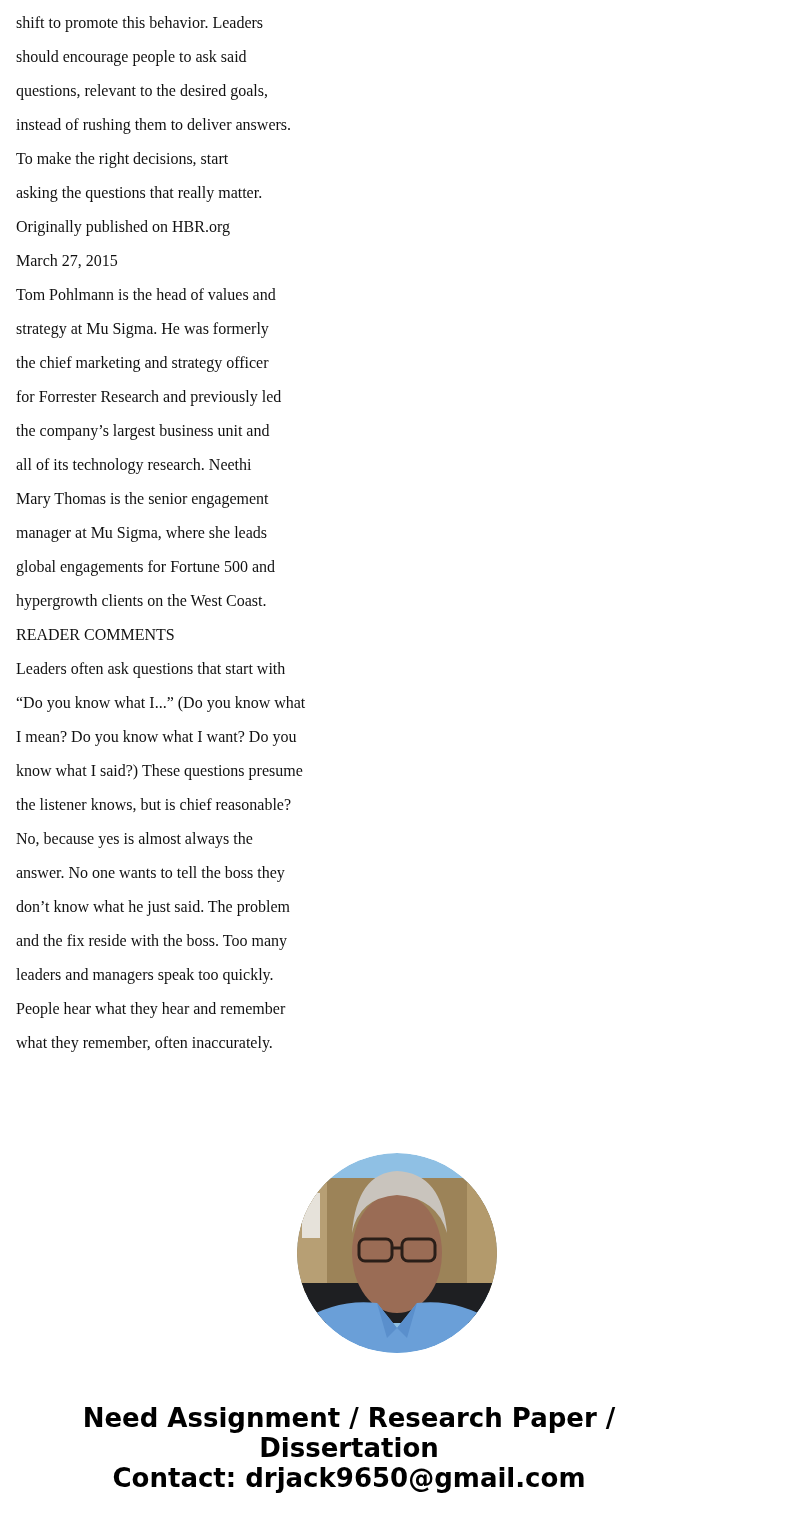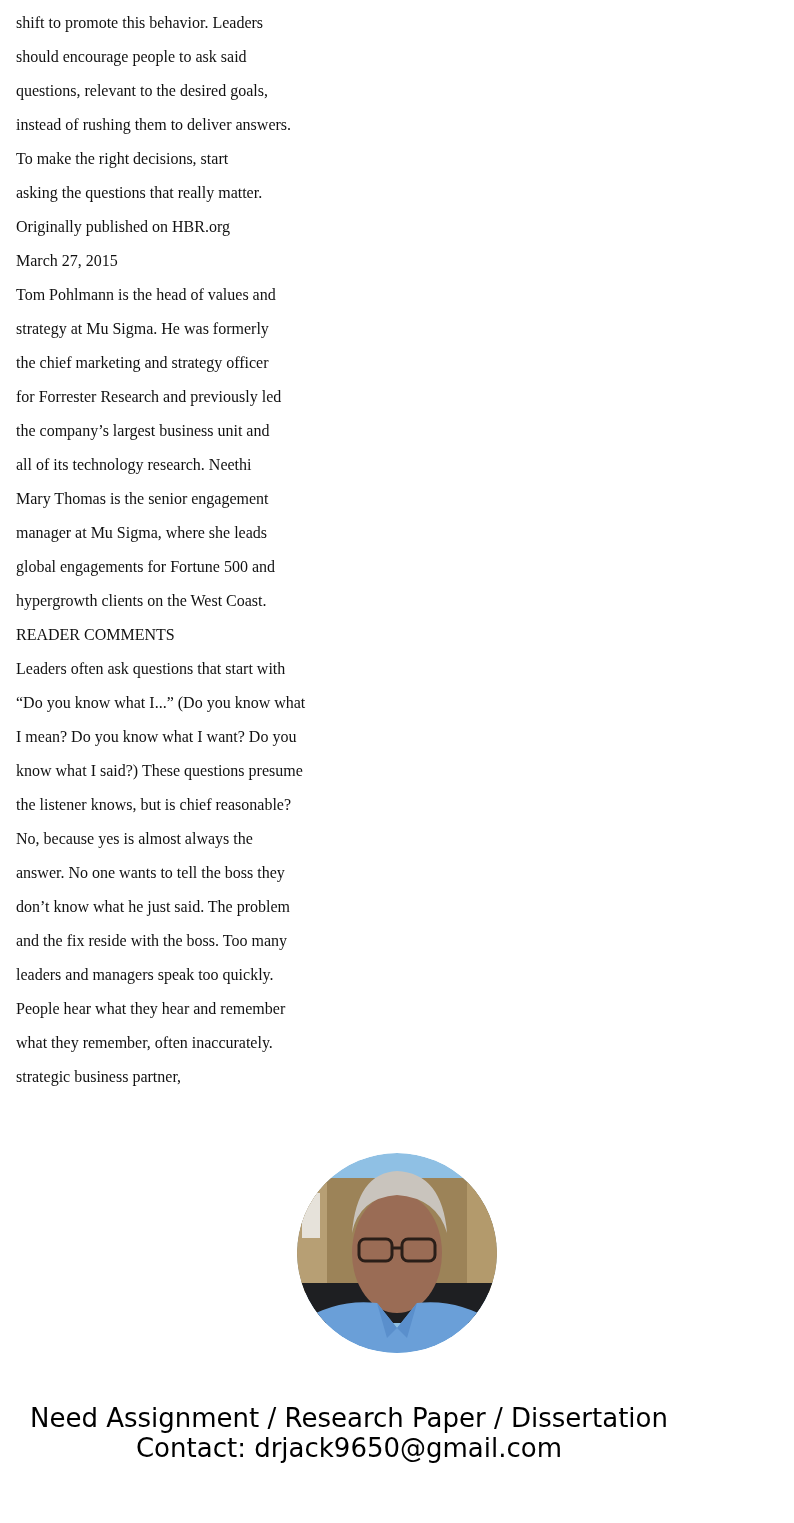--- a/index.html
+++ b/index.html
@@ -14,21 +14,21 @@
       white-space: nowrap;
     }
     .avatar-wrap {
       position: absolute; left: 297px; top: 1153px;
       width: 200px; height: 200px; border-radius: 50%; overflow: hidden;
     }
     .footer {
       position: absolute; left: 0; top: 1403px; width: 698px;
       text-align: center;
       font-family: "DejaVu Sans", sans-serif;
-      font-weight: normal; font-size: 26px; line-height: 30px; color: #000;
+      font-weight: bold; font-size: 26px; line-height: 30px; color: #000;
     }
   </style>
 </head>
 <body>
 
 <div class="content">
   <div class="line">shift to promote this behavior. Leaders</div>
   <div class="line">should encourage people to ask said</div>
   <div class="line">questions, relevant to the desired goals,</div>
   <div class="line">instead of rushing them to deliver answers.</div>
@@ -52,21 +52,20 @@
   <div class="line">I mean? Do you know what I want? Do you</div>
   <div class="line">know what I said?) These questions presume</div>
   <div class="line">the listener knows, but is chief reasonable?</div>
   <div class="line">No, because yes is almost always the</div>
   <div class="line">answer. No one wants to tell the boss they</div>
   <div class="line">don’t know what he just said. The problem</div>
   <div class="line">and the fix reside with the boss. Too many</div>
   <div class="line">leaders and managers speak too quickly.</div>
   <div class="line">People hear what they hear and remember</div>
   <div class="line">what they remember, often inaccurately.</div>
-  <div class="line">strategic business partner,</div>
 </div>
 
 <div class="avatar-wrap">
   <svg width="200" height="200" viewBox="0 0 200 200">
     <defs>
       <clipPath id="c">
           <circle cx="100" cy="100" r="100"></circle>
         </clipPath>
     </defs>
     <g clip-path="url(#c)">

